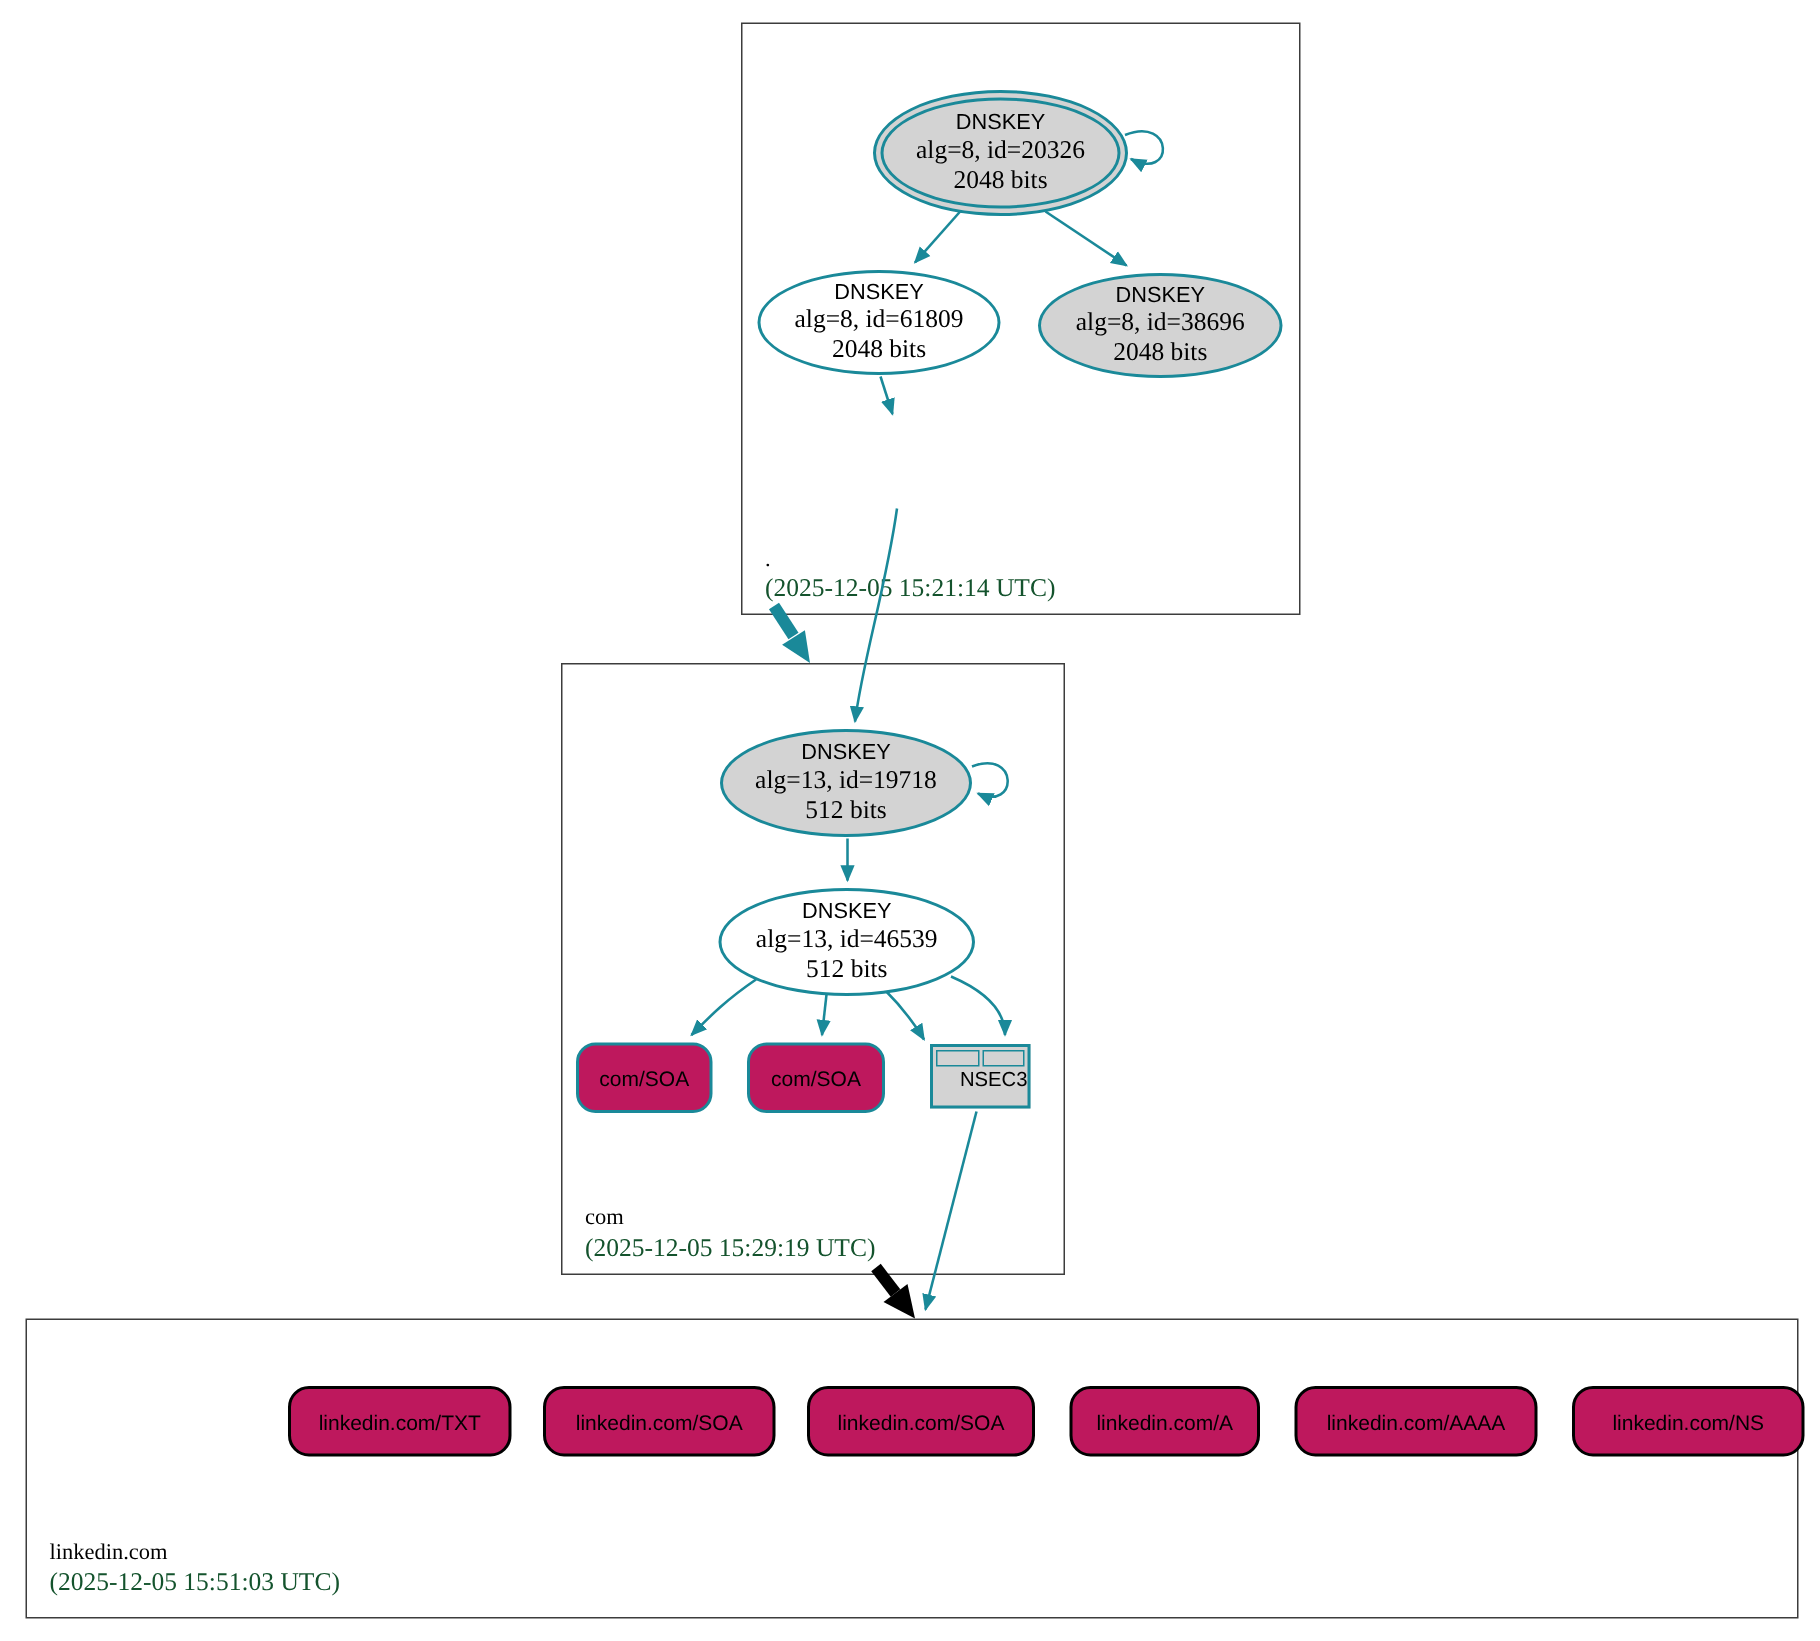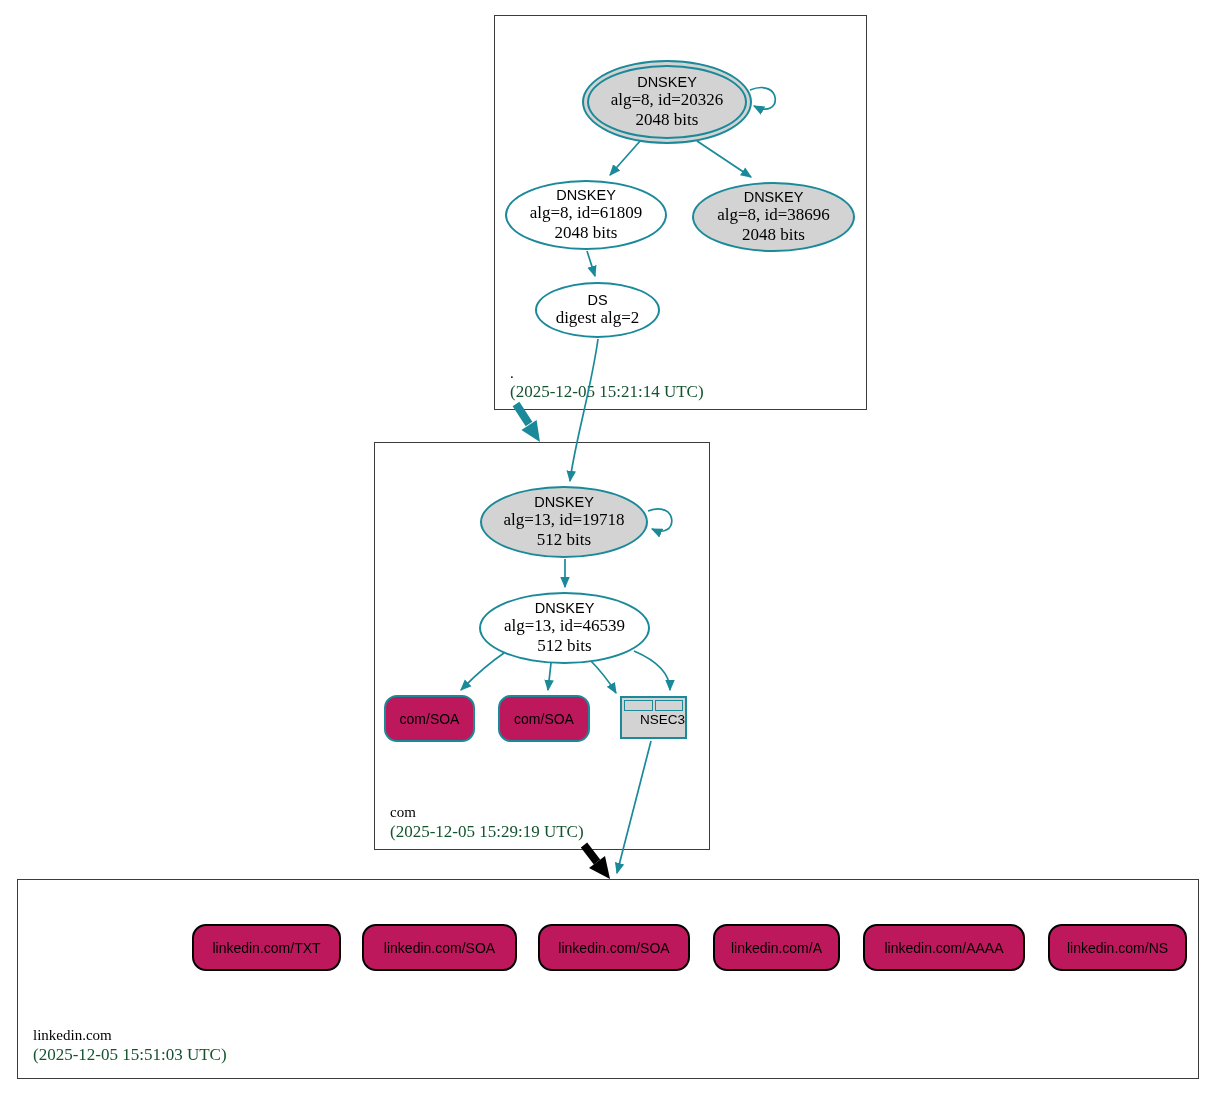--- a/index.html
+++ b/index.html
@@ -131,24 +131,20 @@
     <div class="n-sub">alg=8, id=61809</div>
     <div class="n-sub">2048 bits</div>
   </div>
 
   <div class="ellipse gray" style="left:692px; top:182px; width:163px; height:70px;">
     <div class="n-title">DNSKEY</div>
     <div class="n-sub">alg=8, id=38696</div>
     <div class="n-sub">2048 bits</div>
   </div>
 
-  <div class="ellipse" style="left:535px; top:282px; width:125px; height:56px;">
-    <div class="n-title">DS</div>
-    <div class="n-sub">digest alg=2</div>
-  </div>
 
   <div class="ellipse gray" style="left:480px; top:486px; width:168px; height:72px;">
     <div class="n-title">DNSKEY</div>
     <div class="n-sub">alg=13, id=19718</div>
     <div class="n-sub">512 bits</div>
   </div>
 
   <div class="ellipse" style="left:479px; top:592px; width:171px; height:72px;">
     <div class="n-title">DNSKEY</div>
     <div class="n-sub">alg=13, id=46539</div>
@@ -165,15 +161,15 @@
       <div class="cell"></div>
     </div>
     <div class="nsec3-label">NSEC3</div>
   </div>
 
   <div class="rrset blk" style="left:192px; top:924px; width:149px; height:47px;">linkedin.com/TXT</div>
   <div class="rrset blk" style="left:362px; top:924px; width:155px; height:47px;">linkedin.com/SOA</div>
   <div class="rrset blk" style="left:538px; top:924px; width:152px; height:47px;">linkedin.com/SOA</div>
   <div class="rrset blk" style="left:713px; top:924px; width:127px; height:47px;">linkedin.com/A</div>
   <div class="rrset blk" style="left:863px; top:924px; width:162px; height:47px;">linkedin.com/AAAA</div>
-  <div class="rrset blk" style="left:1048px; top:924px; width:139px; height:47px;">linkedin.com/NS</div>
+  <div class="rrset blk" style="left:1048px; top:924px; width:155px; height:47px;">linkedin.com/NS</div>
 
 </div>
 
 </body></html>

